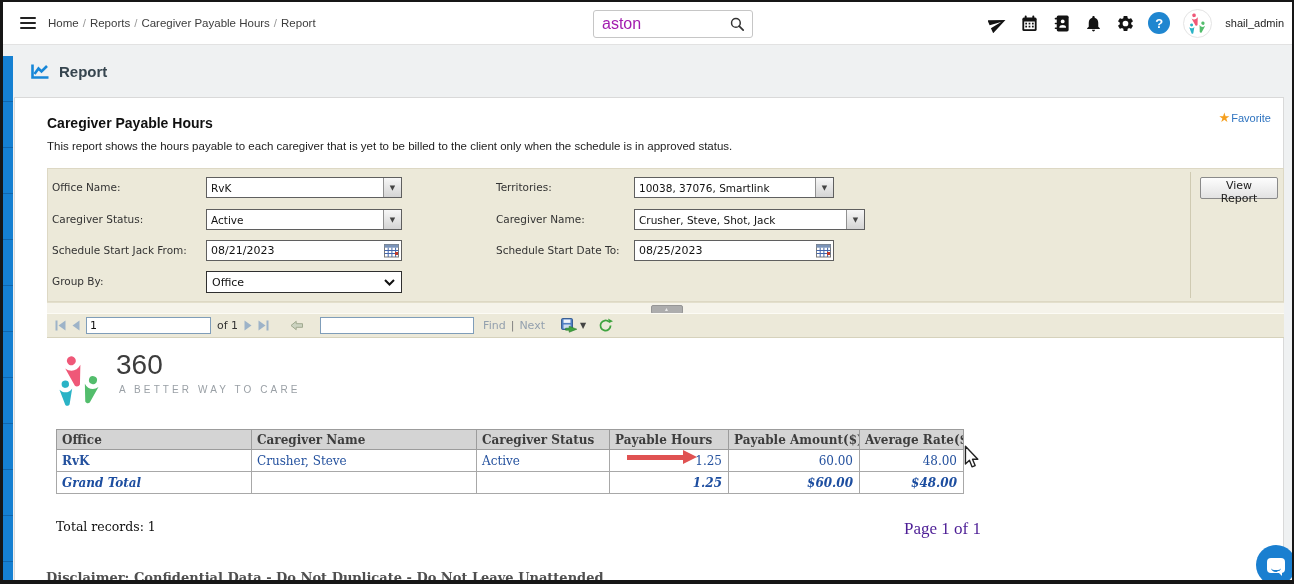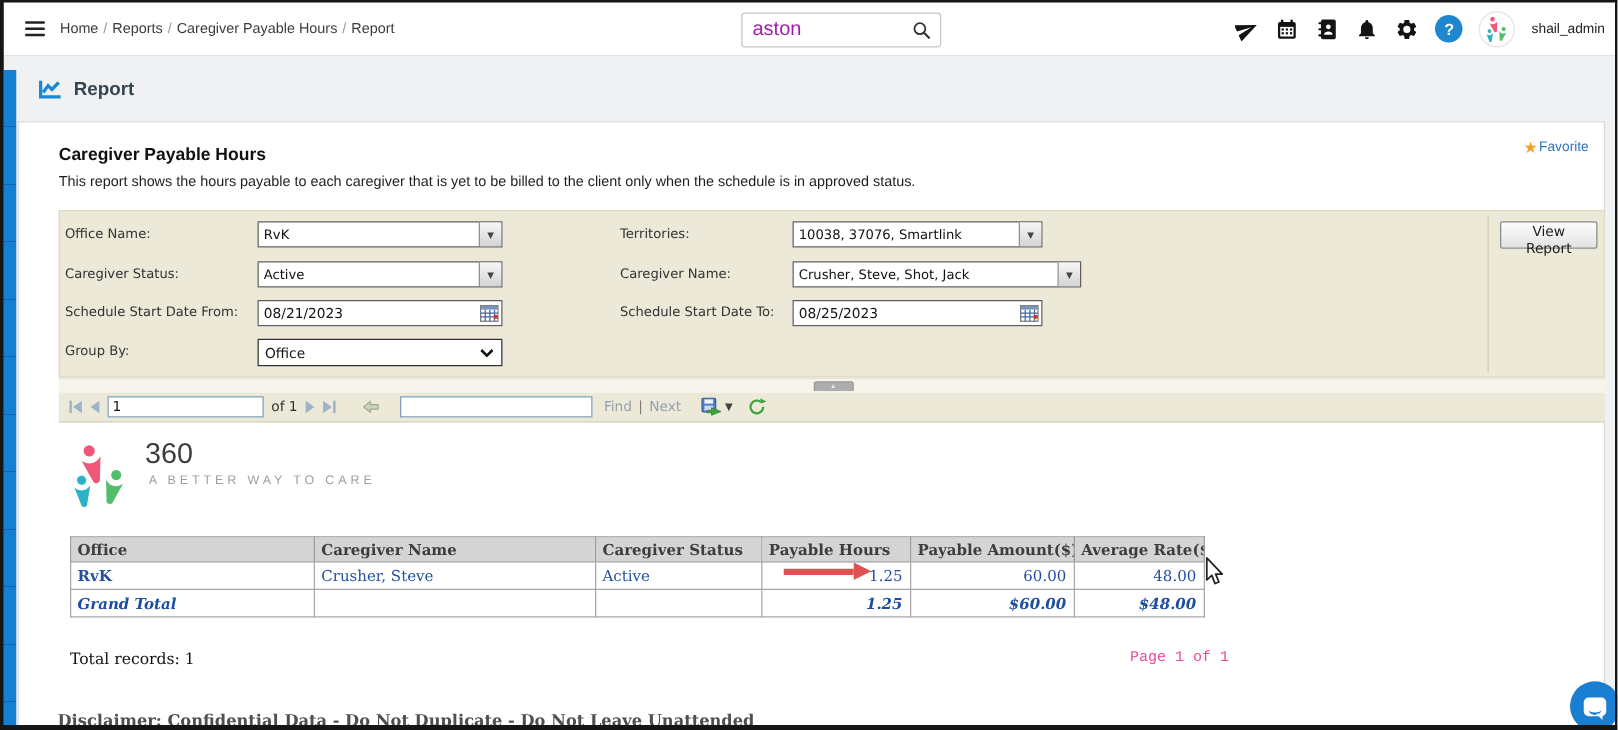--- a/index.html
+++ b/index.html
@@ -96,41 +96,41 @@
   .next-link{color:#93a0ae;cursor:pointer}
   .exportbtn{margin-left:16px;display:flex;align-items:center;cursor:pointer}
   .exportcaret{font-size:8px;color:#444;margin-left:2px;cursor:pointer}
   .refreshbtn{margin-left:12px;display:flex;cursor:pointer}
 
   
   .logo{position:absolute;left:40px;top:253px;display:flex;align-items:flex-start}
   .logo-text{margin-left:8px}
   .wordmark{display:flex;align-items:baseline;line-height:1}
   .brand-name{font-size:28px;font-weight:bold;color:#2a6db5;letter-spacing:-.5px}
-  .brand-suffix{font-size:23px;font-weight:300;color:#3c3c3c;margin-left:1px}
+  .brand-suffix{font-size:28px;font-weight:300;color:#3c3c3c;margin-left:1px}
   .tagline{font-size:10px;letter-spacing:3.1px;color:#9aa0a6;margin:5px 0 0 4px}
 
   table.rpt{position:absolute;left:41px;top:331px;width:907px;border-collapse:collapse;table-layout:fixed;
             font-family:"DejaVu Serif",serif}
   table.rpt th{background:#d4d4d4;color:#3d3d3d;font-size:12px;font-weight:bold;text-align:left;
                border:1px solid #9c9c9c;height:19px;padding:0 0 0 5px;white-space:nowrap;overflow:hidden}
   table.rpt td{border:1px solid #a8a8a8;font-size:12px;color:#24519e;height:21px;padding:0 6px 0 5px;
                white-space:nowrap;overflow:hidden}
   table.rpt td.num{text-align:right}
   table.rpt tr.data td.office{font-weight:bold}
   table.rpt tr.totals td{font-weight:bold;font-style:italic;color:#1d4ea0}
 
   .red-arrow{position:absolute;left:612px;top:352px;display:flex;align-items:center;z-index:20}
   .red-arrow .shaft{width:56px;height:5px;background:#e05252}
   .red-arrow .head{width:0;height:0;border-left:14px solid #e05252;border-top:7px solid transparent;
                    border-bottom:7px solid transparent}
   .cursor{position:absolute;left:948px;top:347px;z-index:45}
 
   .total-records{position:absolute;left:41px;top:421px;font-family:"DejaVu Serif",serif;font-size:12.5px;color:#111}
-  .page-info{position:absolute;left:889px;top:421px;font-family:Liberation Mono, monospace;font-size:12px;color:#ec4899}
+  .page-info{position:absolute;left:889px;top:421px;font-family:Liberation Serif, serif;font-size:17px;color:#4c1d95}
   .disclaimer{position:absolute;left:31px;top:472px;font-family:"DejaVu Serif",serif;font-size:13px;
               font-weight:bold;color:#4f4f4f;white-space:nowrap}
 
   .chatbtn{position:absolute;left:1256px;top:545px;width:40px;height:40px;border-radius:50%;background:#1a7fd0;
            z-index:50;display:flex;align-items:center;justify-content:center;cursor:pointer}
   .chatbtn .bubble{width:18px;height:15px;background:#fff;border-radius:4px;position:relative}
   .chatbtn .bubble:after{content:"";position:absolute;bottom:-3px;right:3px;border-left:5px solid transparent;
            border-top:5px solid #fff}
   .chatbtn .smile{position:absolute;left:4px;top:6px;width:10px;height:6px;border-bottom:2px solid #1a7fd0;
            border-radius:0 0 50% 50%}
@@ -258,21 +258,21 @@
       <div class="combo" style="left:158px;top:40px;width:196px">
         <span class="val">Active</span>
         <span class="dd">▼</span>
       </div>
       <div class="flabel" style="left:448px;top:40px">Caregiver Name:</div>
       <div class="combo" style="left:586px;top:40px;width:231px">
         <span class="val">Crusher, Steve, Shot, Jack</span>
         <span class="dd">▼</span>
       </div>
 
-      <div class="flabel" style="left:4px;top:71px">Schedule Start Date From:</div>
+      <div class="flabel" style="left:4px;top:71px">Schedule Start Jack From:</div>
       <div class="datef" style="left:158px;top:71px;width:196px">
         <input value="08/21/2023" style="">
         <span class="cal">
           <svg width="15" height="15" viewBox="0 0 15 15">
               <rect x="0.5" y="1.5" width="14" height="12.5" fill="#fff" stroke="#7a7a7a"></rect>
               <rect x="0.5" y="1.5" width="14" height="3.2" fill="#7a93b8"></rect>
               <path stroke="#4466aa" stroke-width="1" d="M0.5 7.5h14M0.5 10.5h14M4.2 4.7v9.3M7.9 4.7v9.3M11.6 4.7v9.3"></path>
               <rect x="11" y="9" width="3" height="3" fill="#c0392b"></rect>
             </svg>
         </span>

